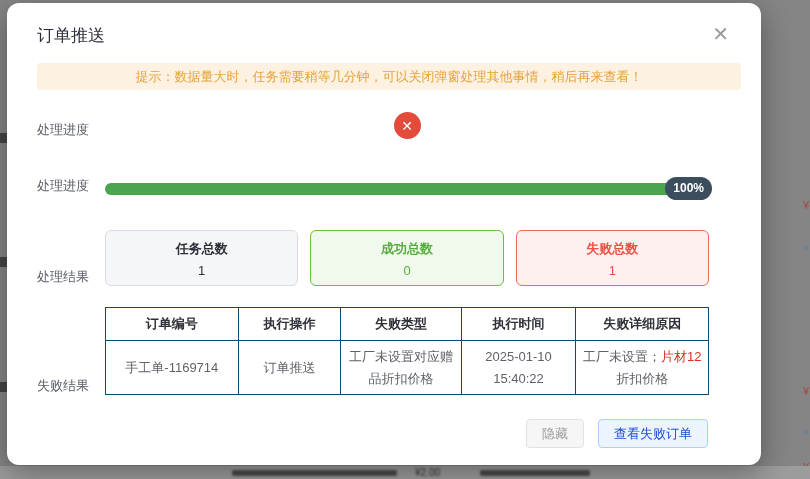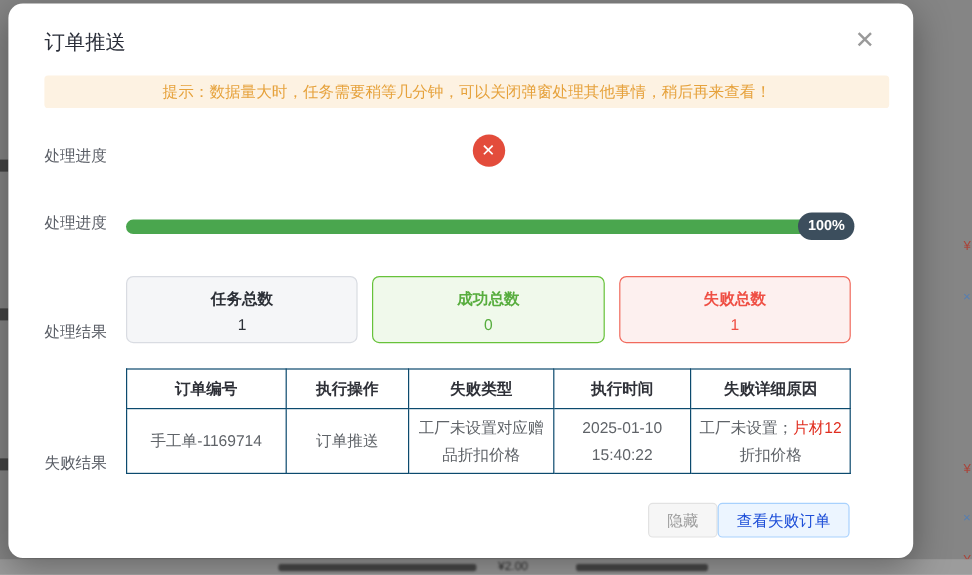--- a/index.html
+++ b/index.html
@@ -88,21 +88,21 @@
   table.fail-table {
     flex: 1; width: 100%; border-collapse: collapse; font-size: 13px; margin-top: -3px;
     table-layout: fixed;
   }
   .fail-table th, .fail-table td { border: 1px solid #0c4a6e; text-align: center; }
   .fail-table th { height: 33px; color: #2f3138; font-weight: bold; background: #fff; }
   .fail-table td { height: 54px; color: #5f6368; line-height: 1.65; padding: 4px 6px; }
   .reason-highlight { color: #e02d1f; }
 
   
-  .footer { position: absolute; right: 53px; bottom: 17px; display: flex; }
+  .footer { position: absolute; right: 53px; bottom: 17px; display: flex; gap: 14px; }
   .btn {
     height: 29px; padding: 0 15px; border-radius: 4px; font-size: 13px;
     font-family: inherit; cursor: pointer; line-height: 27px;
   }
   .btn-hide { background: #f6f6f6; border: 1px solid #e2e2e2; color: #9b9b9b; }
   .btn-view { background: #ecf5ff; border: 1px solid #a8d1fd; color: #1d4ed8; }
 </style>
 </head>
 <body>
 

